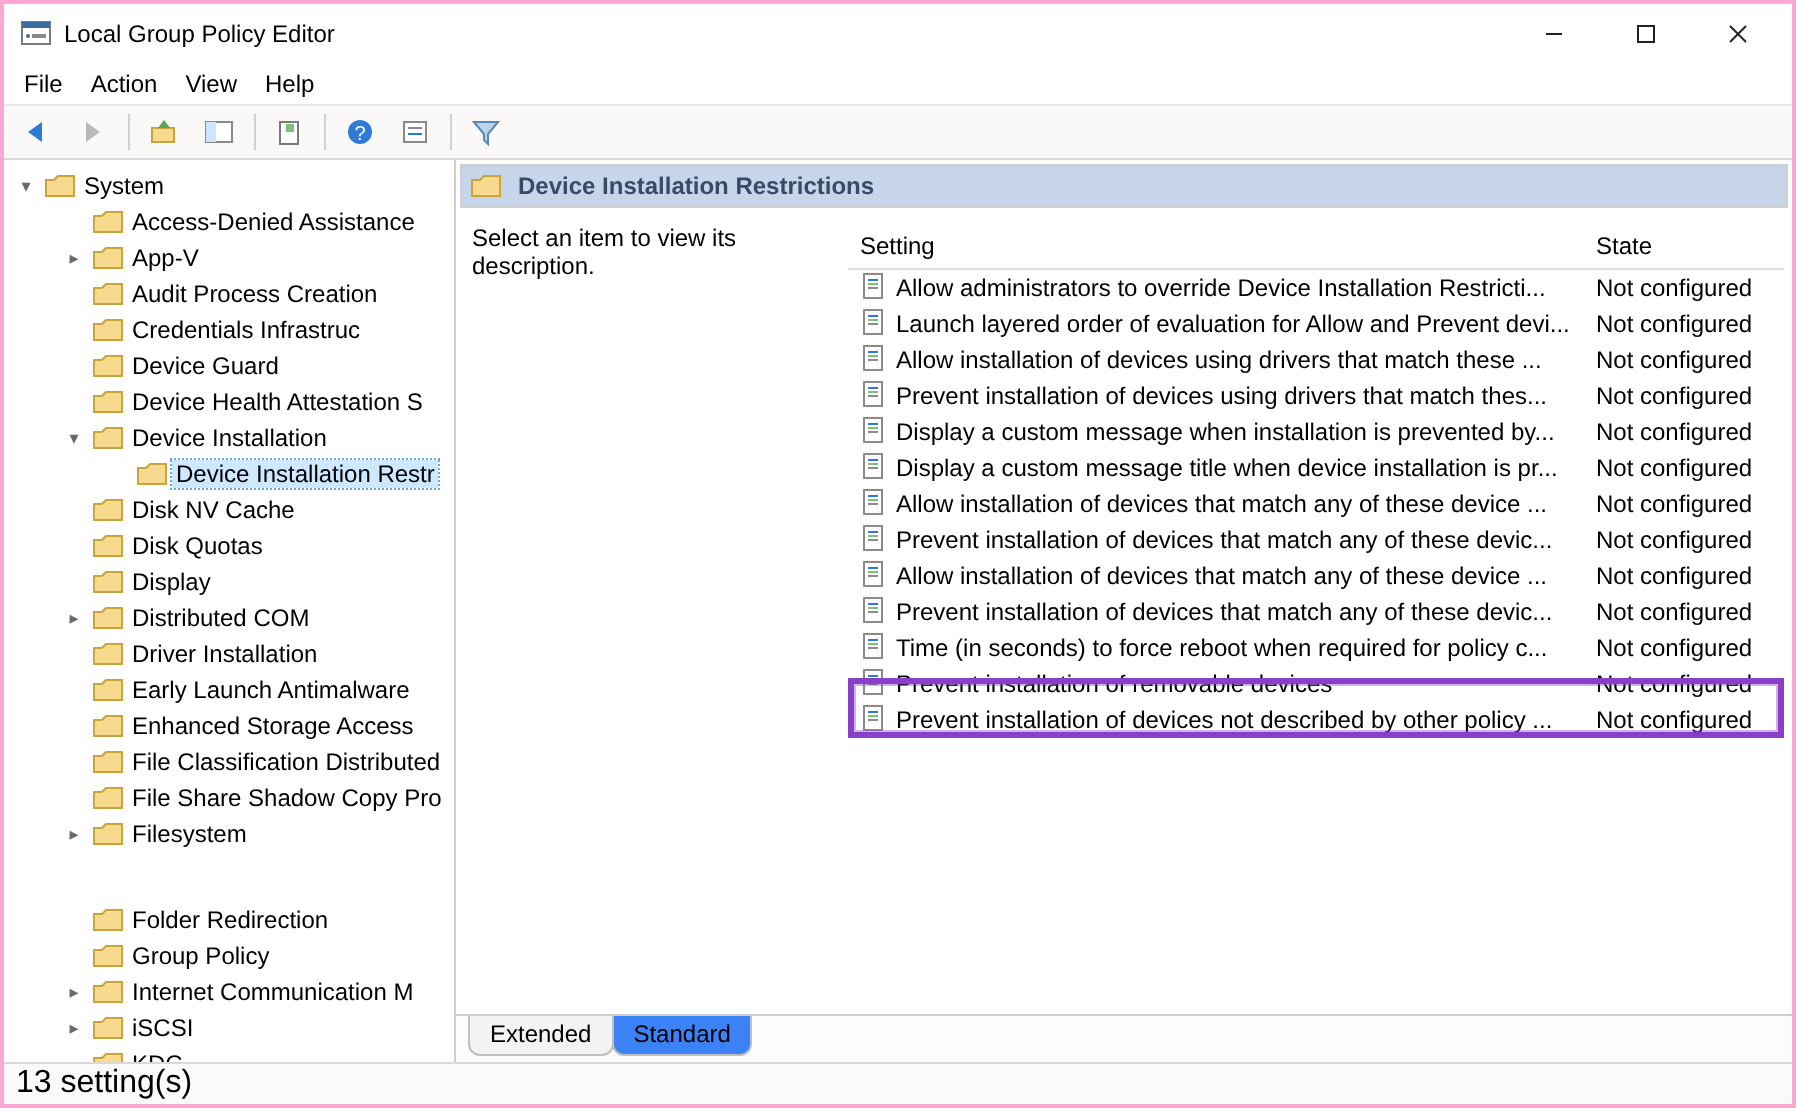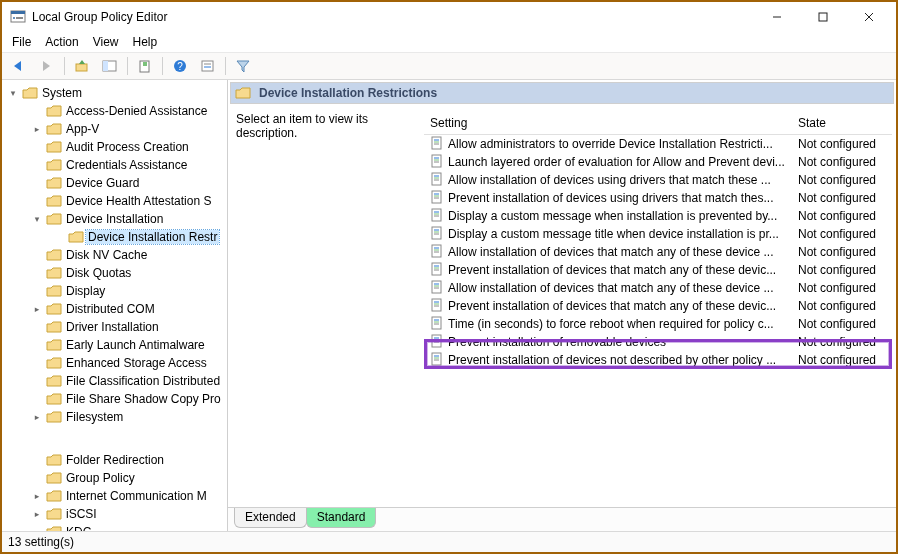--- a/index.html
+++ b/index.html
@@ -6,21 +6,21 @@
   body {
     margin: 0;
     font-family: "Segoe UI", Tahoma, sans-serif;
     font-size: 12px;
     background: #fff;
     color: #000;
   }
   .outer {
     width: 898px;
     height: 554px;
-    border: 2px solid #a16207;
+    border: 2px solid #f9a8d4;
     position: relative;
     display: flex;
     flex-direction: column;
     background: #fff;
   }
   .titlebar {
     height: 30px;
     display: flex;
     align-items: center;
     padding: 0 4px 0 8px;
@@ -125,27 +125,27 @@
     border: 3px solid #8a3fc7;
     pointer-events: none;
     box-shadow: 0 0 0 1px rgba(138,63,199,.4) inset;
   }
   .tabs {
     height: 24px; display: flex; align-items: flex-start; padding-left: 6px; gap: 0;
     border-top: 1px solid #cfcfcf; background: #fcfcfc;
   }
   .tab {
     height: 20px; padding: 2px 10px 0 10px; font-size: 12px;
-    border: 1px solid #bfbfbf; border-top: none; background: #86efac;
+    border: 1px solid #bfbfbf; border-top: none; background: #3b82f6;
     border-radius: 0 0 6px 6px; margin-right: -1px;
   }
   .tab.inactive { background: #f3f3f3; }
   .statusbar {
     height: 20px; display: flex; align-items: center; padding: 0 6px;
-    font-size: 12px; background: #fafafa;
+    font-size: 16px; background: #fafafa;
   }
 </style>
 </head>
 <body>
 
 <div class="outer">
 
   <div class="titlebar">
     <span class="app-icon">
       <svg width="16" height="16" viewBox="0 0 16 16">
@@ -267,21 +267,21 @@
               <span class="folder-ic"><svg width="16" height="14">
                   <path d="M1 4 L5 4 L7 2 L15 2 L15 12 L1 12 Z" fill="#f7da8e" stroke="#caa43a"></path>
                 </svg></span>
               <span class="tree-label">Audit Process Creation</span>
             </div>
             <div class="tree-row" style="padding-left: 24px;">
               <span class="twisty"></span>
               <span class="folder-ic"><svg width="16" height="14">
                   <path d="M1 4 L5 4 L7 2 L15 2 L15 12 L1 12 Z" fill="#f7da8e" stroke="#caa43a"></path>
                 </svg></span>
-              <span class="tree-label">Credentials Assistance</span>
+              <span class="tree-label">Credentials Infrastruc</span>
             </div>
             <div class="tree-row" style="padding-left: 24px;">
               <span class="twisty"></span>
               <span class="folder-ic"><svg width="16" height="14">
                   <path d="M1 4 L5 4 L7 2 L15 2 L15 12 L1 12 Z" fill="#f7da8e" stroke="#caa43a"></path>
                 </svg></span>
               <span class="tree-label">Device Guard</span>
             </div>
             <div class="tree-row" style="padding-left: 24px;">
               <span class="twisty"></span>

